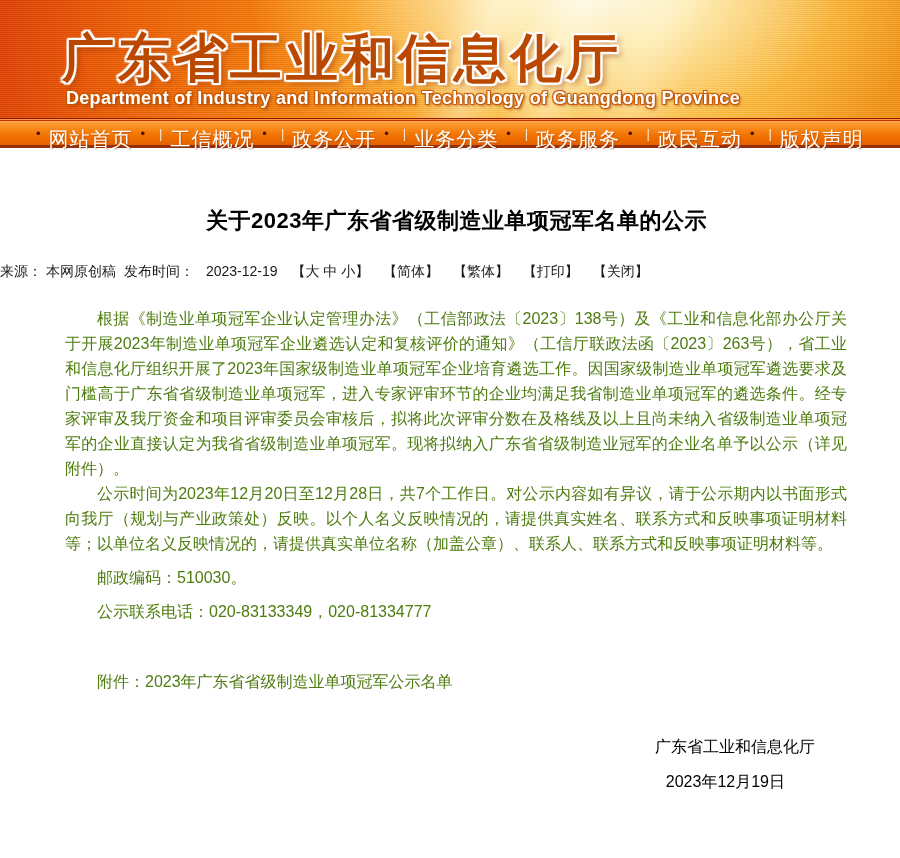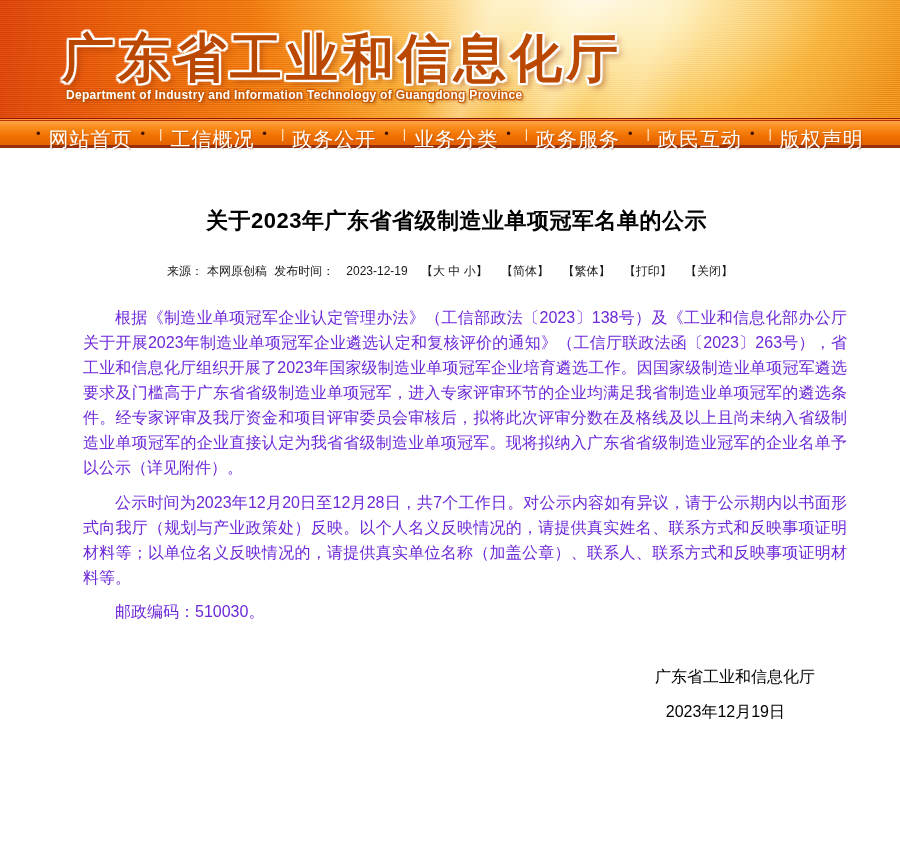--- a/index.html
+++ b/index.html
@@ -55,21 +55,21 @@
       0 -2px 1px #ffffff, 0 2px 1px #ffffff,
       -2px 0 1px #ffffff, 2px 0 1px #ffffff,
       4px 4px 6px rgba(150,50,0,0.55);
     z-index: 2;
     white-space: nowrap;
   }
   .banner-title-en {
     position: absolute;
     left: 66px;
     top: 88px;
-    font-size: 12px;
+    font-size: 18px;
     font-weight: bold;
     letter-spacing: 0.3px;
     color: #ffffff;
     text-shadow:
       1px 1px 1px #c75600, -1px -1px 1px #c75600,
       1px -1px 1px #c75600, -1px 1px 1px #c75600,
       2px 2px 3px rgba(140,50,0,0.6);
     z-index: 2;
     white-space: nowrap;
   }
@@ -121,41 +121,41 @@
     margin-top: 58px;
     text-align: center;
     font-size: 22px;
     font-weight: bold;
     color: #000000;
     letter-spacing: 0.5px;
     margin-left: 13px;
   }
   .meta-line {
     margin-top: 27px;
-    text-align: center;
-    font-size: 12px;
+    text-align: left;
+    font-size: 14px;
     color: #1a1a1a;
   }
   .meta-line .m { margin-right: 4px; }
   .meta-time { margin-left: 8px; }
   .meta-ctrl {
     margin-left: 10px;
     cursor: pointer;
     color: #1a1a1a;
   }
   .body-text {
-    padding: 0 53px 0 83px;
+    padding: 0 53px 0 65px;
     font-size: 16px;
     line-height: 25px;
-    color: #6d28d9;
+    color: #4d7c0f;
     text-align: justify;
   }
   .body-text p { text-indent: 2em; }
   .p1 { margin-top: 25px; }
-  .p2 { margin-top: 10px; }
+  .p2 { margin-top: 0; }
   .line { margin-top: 9px; }
   .line-first { margin-top: 10px; }
   .attachment { margin-top: 45px; }
   .signature {
     margin-top: 40px;
     font-size: 16px;
     line-height: 25px;
     color: #000000;
   }
   .sig-dept { text-align: right; padding-right: 85px; }
@@ -214,19 +214,21 @@
     <span class="meta-ctrl">【简体】</span>
     <span class="meta-ctrl">【繁体】</span>
     <span class="meta-ctrl">【打印】</span>
     <span class="meta-ctrl">【关闭】</span>
   </div>
 
   <div class="body-text">
     <p class="p1">根据《制造业单项冠军企业认定管理办法》（工信部政法〔2023〕138号）及《工业和信息化部办公厅关于开展2023年制造业单项冠军企业遴选认定和复核评价的通知》（工信厅联政法函〔2023〕263号），省工业和信息化厅组织开展了2023年国家级制造业单项冠军企业培育遴选工作。因国家级制造业单项冠军遴选要求及门槛高于广东省省级制造业单项冠军，进入专家评审环节的企业均满足我省制造业单项冠军的遴选条件。经专家评审及我厅资金和项目评审委员会审核后，拟将此次评审分数在及格线及以上且尚未纳入省级制造业单项冠军的企业直接认定为我省省级制造业单项冠军。现将拟纳入广东省省级制造业冠军的企业名单予以公示（详见附件）。</p>
     <p class="p2">公示时间为2023年12月20日至12月28日，共7个工作日。对公示内容如有异议，请于公示期内以书面形式向我厅（规划与产业政策处）反映。以个人名义反映情况的，请提供真实姓名、联系方式和反映事项证明材料等；以单位名义反映情况的，请提供真实单位名称（加盖公章）、联系人、联系方式和反映事项证明材料等。</p>
     <p class="line">邮政编码：510030。</p>
+    <p class="line">公示联系电话：020-83133349，020-81334777</p>
+    <p class="attachment">附件：2023年广东省省级制造业单项冠军公示名单</p>
   </div>
 
   <div class="signature">
     <div class="sig-dept">广东省工业和信息化厅</div>
     <div class="sig-date">2023年12月19日</div>
   </div>
 </main>
 
 </body></html>

